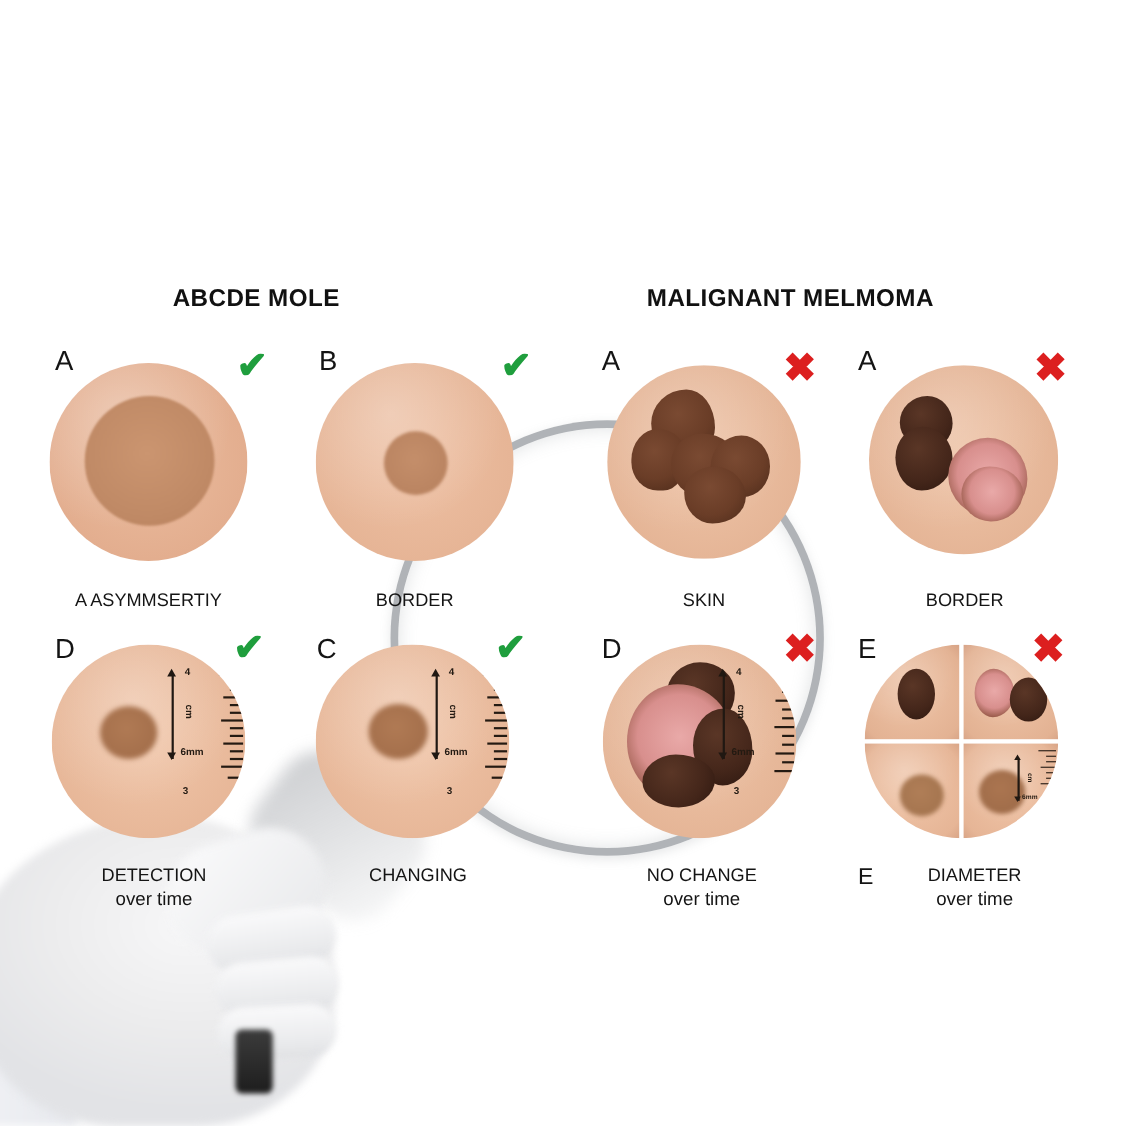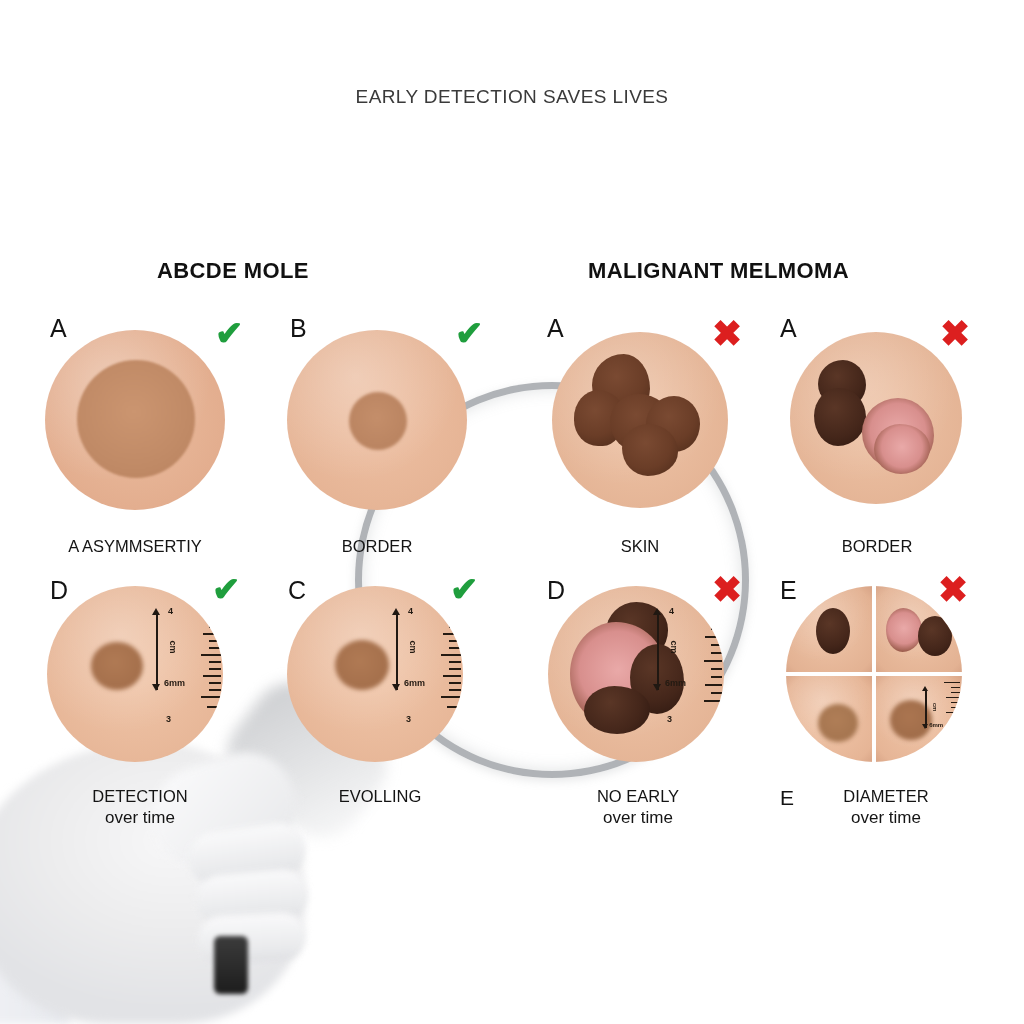--- a/index.html
+++ b/index.html
@@ -282,21 +282,20 @@
   }
   .q-tl { left: 0; top: 0; }
   .q-tr { right: 0; top: 0; }
   .q-bl { left: 0; bottom: 0; }
   .q-br { right: 0; bottom: 0; }
 </style>
 </head>
 <body>
 
 <div class="header">
-  <div class="title-line3">EARLY DETECTION SAVES LIVES</div>
 </div>
 
 <div class="section-head" id="sec-benign">ABCDE MOLE</div>
 <div class="section-head" id="sec-malignant">MALIGNANT MELMOMA</div>
 
 <div class="cuff"></div>
 <div class="glove"></div>
 <div class="magnifier-neck"></div>
 <div class="glove-thumb"></div>
 <div class="glove-finger gf1"></div>
@@ -414,21 +413,21 @@
       <div class="tick" style="top:82px;width:12px;"></div>
       <div class="tick" style="top:89px;width:18px;"></div>
       <div class="tick" style="top:96px;width:12px;"></div>
       <div class="tick" style="top:103px;width:12px;"></div>
       <div class="tick" style="top:110px;width:20px;"></div>
       <div class="tick" style="top:120px;width:14px;"></div>
     </div>
   </div>
   <div class="mark" style="left:450px;top:572px;font-size:34px;font-weight:bold;color:#1f9e3d;">✔</div>
   <div class="caption" style="left:250px;top:786px;width:260px;">
-    <span>EVOLLING</span>
+    <span>CHANGING</span>
     <span class="sub"></span>
   </div>
 </div>
 
 <div class="panel">
   <div class="letter-badge" style="left:547px;top:578px;">D</div>
   <div class="lesion-disc skin-c" style="left:548px;top:586px;width:176px;height:176px;">
     <div class="blob blob-darker" style="left:58px;top:16px;width:62px;height:58px;border-radius:50% 52% 46% 54% / 52% 48% 52% 48%;"></div>
     <div class="blob blob-pink" style="left:22px;top:36px;width:96px;height:104px;border-radius:48% 52% 54% 46% / 50% 48% 52% 50%;"></div>
     <div class="blob blob-darker" style="left:82px;top:58px;width:54px;height:70px;border-radius:52% 48% 50% 50% / 48% 54% 46% 52%;"></div>
@@ -450,21 +449,21 @@
       <div class="tick" style="top:74px;width:18px;"></div>
       <div class="tick" style="top:82px;width:11px;"></div>
       <div class="tick" style="top:90px;width:11px;"></div>
       <div class="tick" style="top:98px;width:17px;"></div>
       <div class="tick" style="top:106px;width:11px;"></div>
       <div class="tick" style="top:114px;width:18px;"></div>
     </div>
   </div>
   <div class="mark" style="left:712px;top:572px;font-size:36px;font-weight:bold;color:#dc1f1f;">✖</div>
   <div class="caption" style="left:508px;top:786px;width:260px;">
-    <span>NO EARLY</span>
+    <span>NO CHANGE</span>
     <span class="sub">over time</span>
   </div>
 </div>
 
 <div class="panel">
   <div class="letter-badge" style="left:780px;top:578px;">E</div>
   <div class="quad-wrap" style="left:786px;top:586px;width:176px;height:176px;">
     <div class="quad q-tl skin-c">
       <div class="blob blob-darker" style="left:30px;top:22px;width:34px;height:46px;border-radius:50%;"></div>
     </div>

